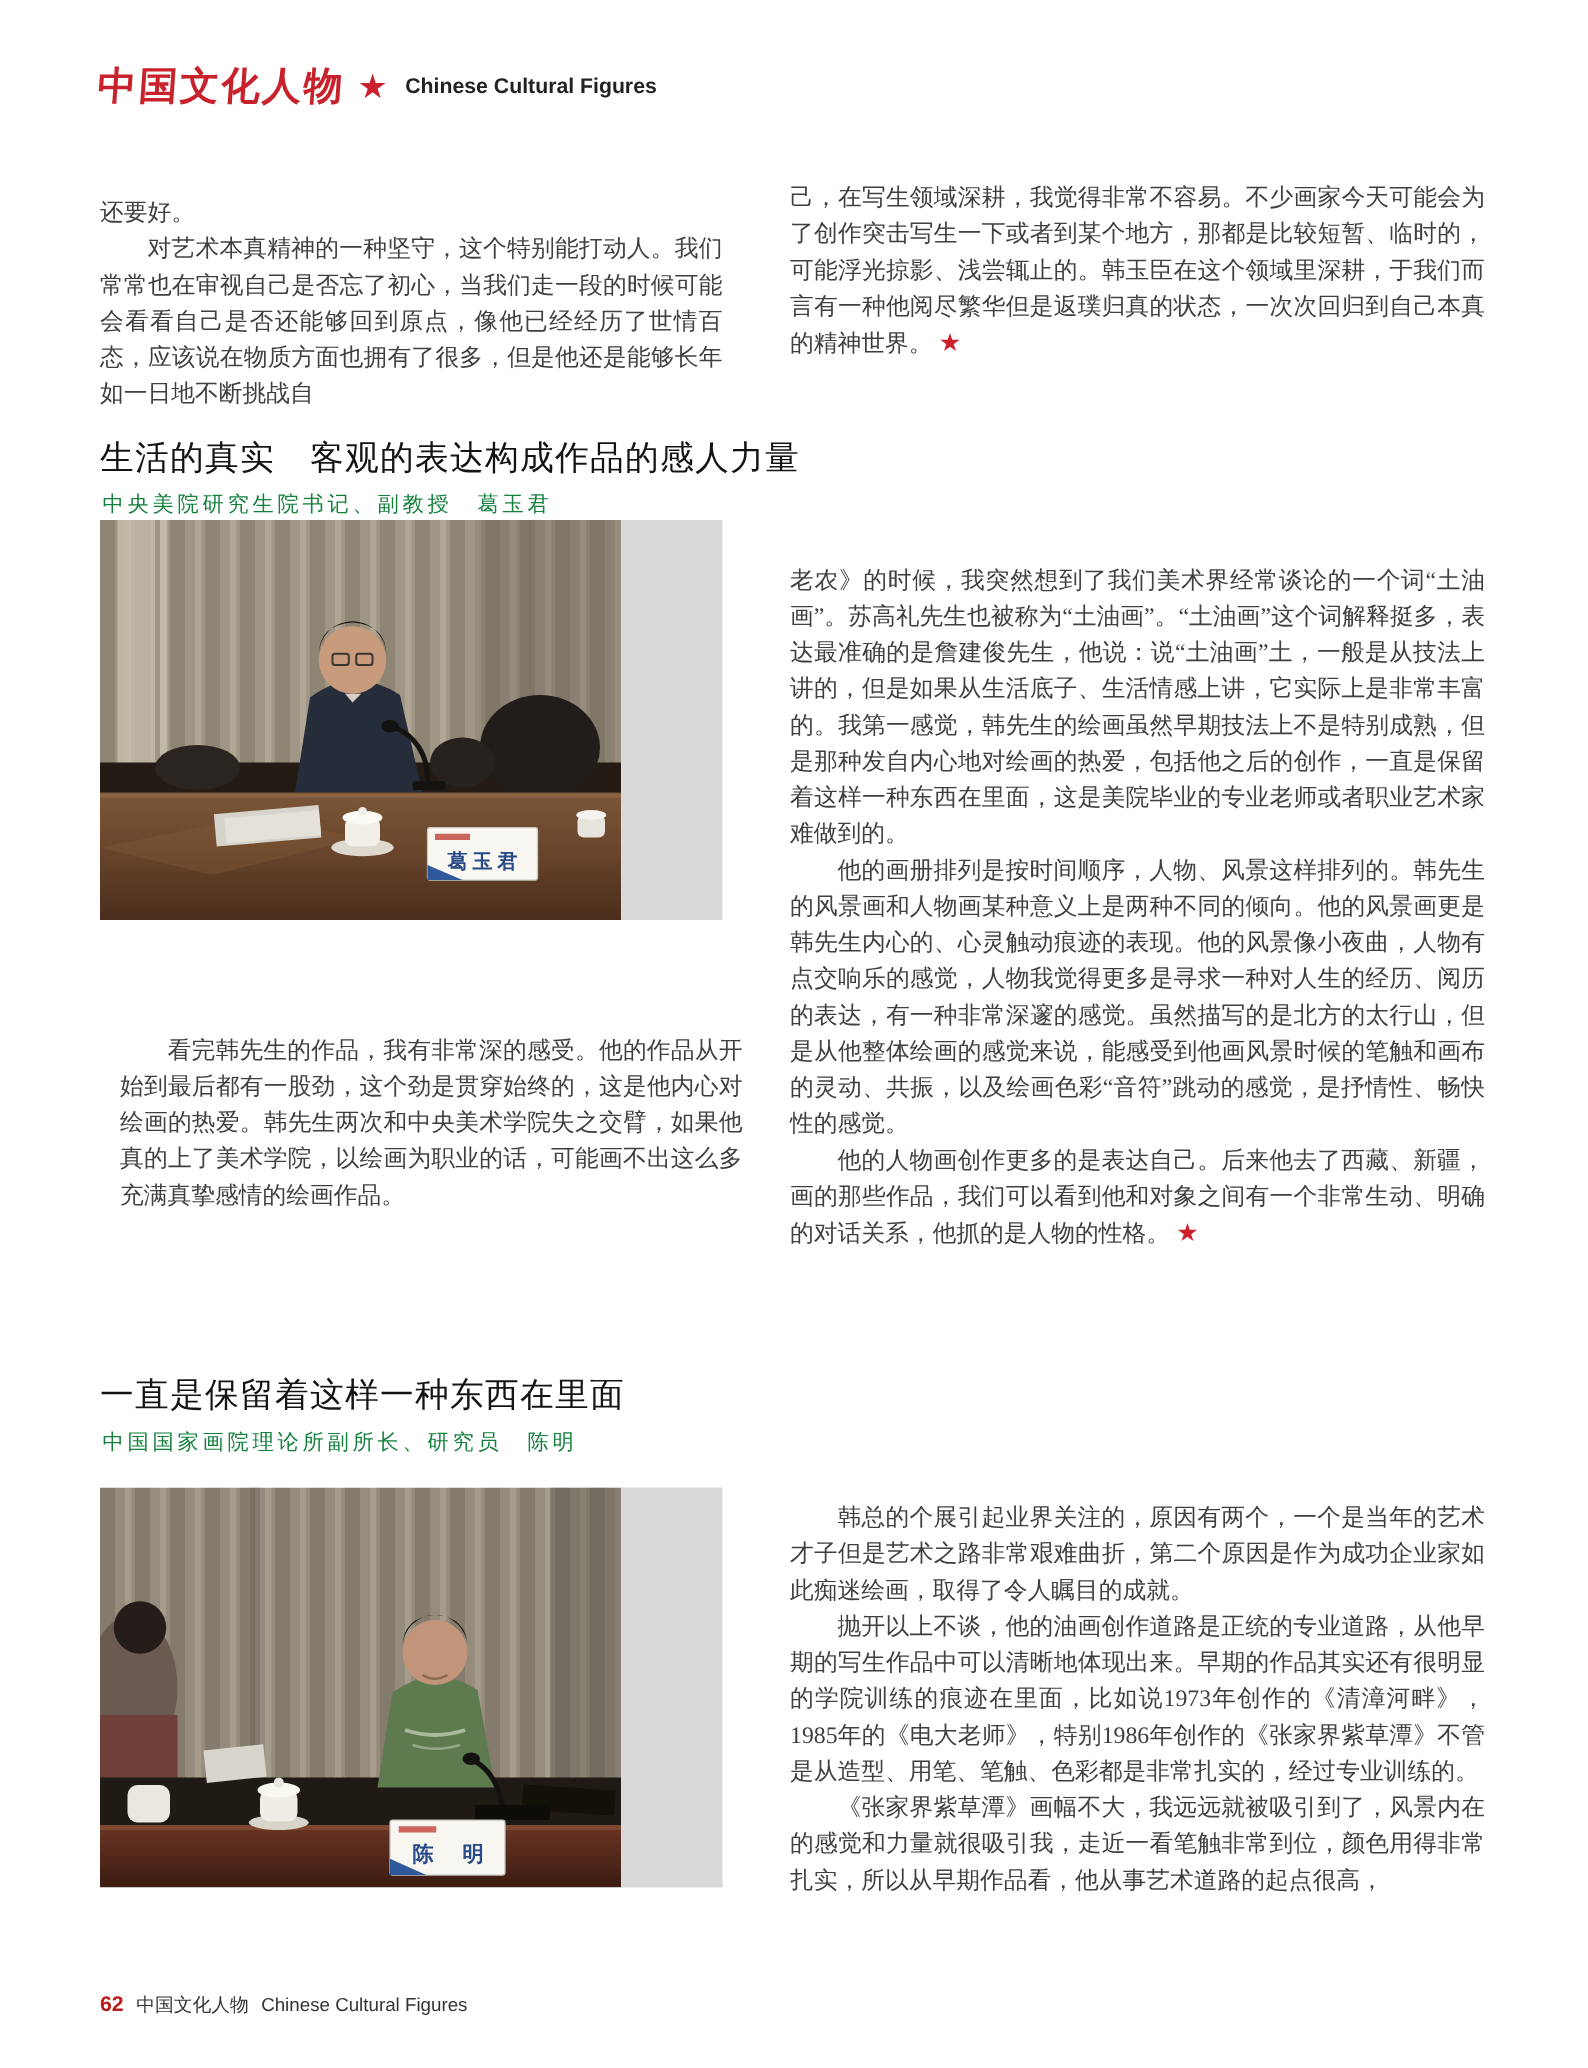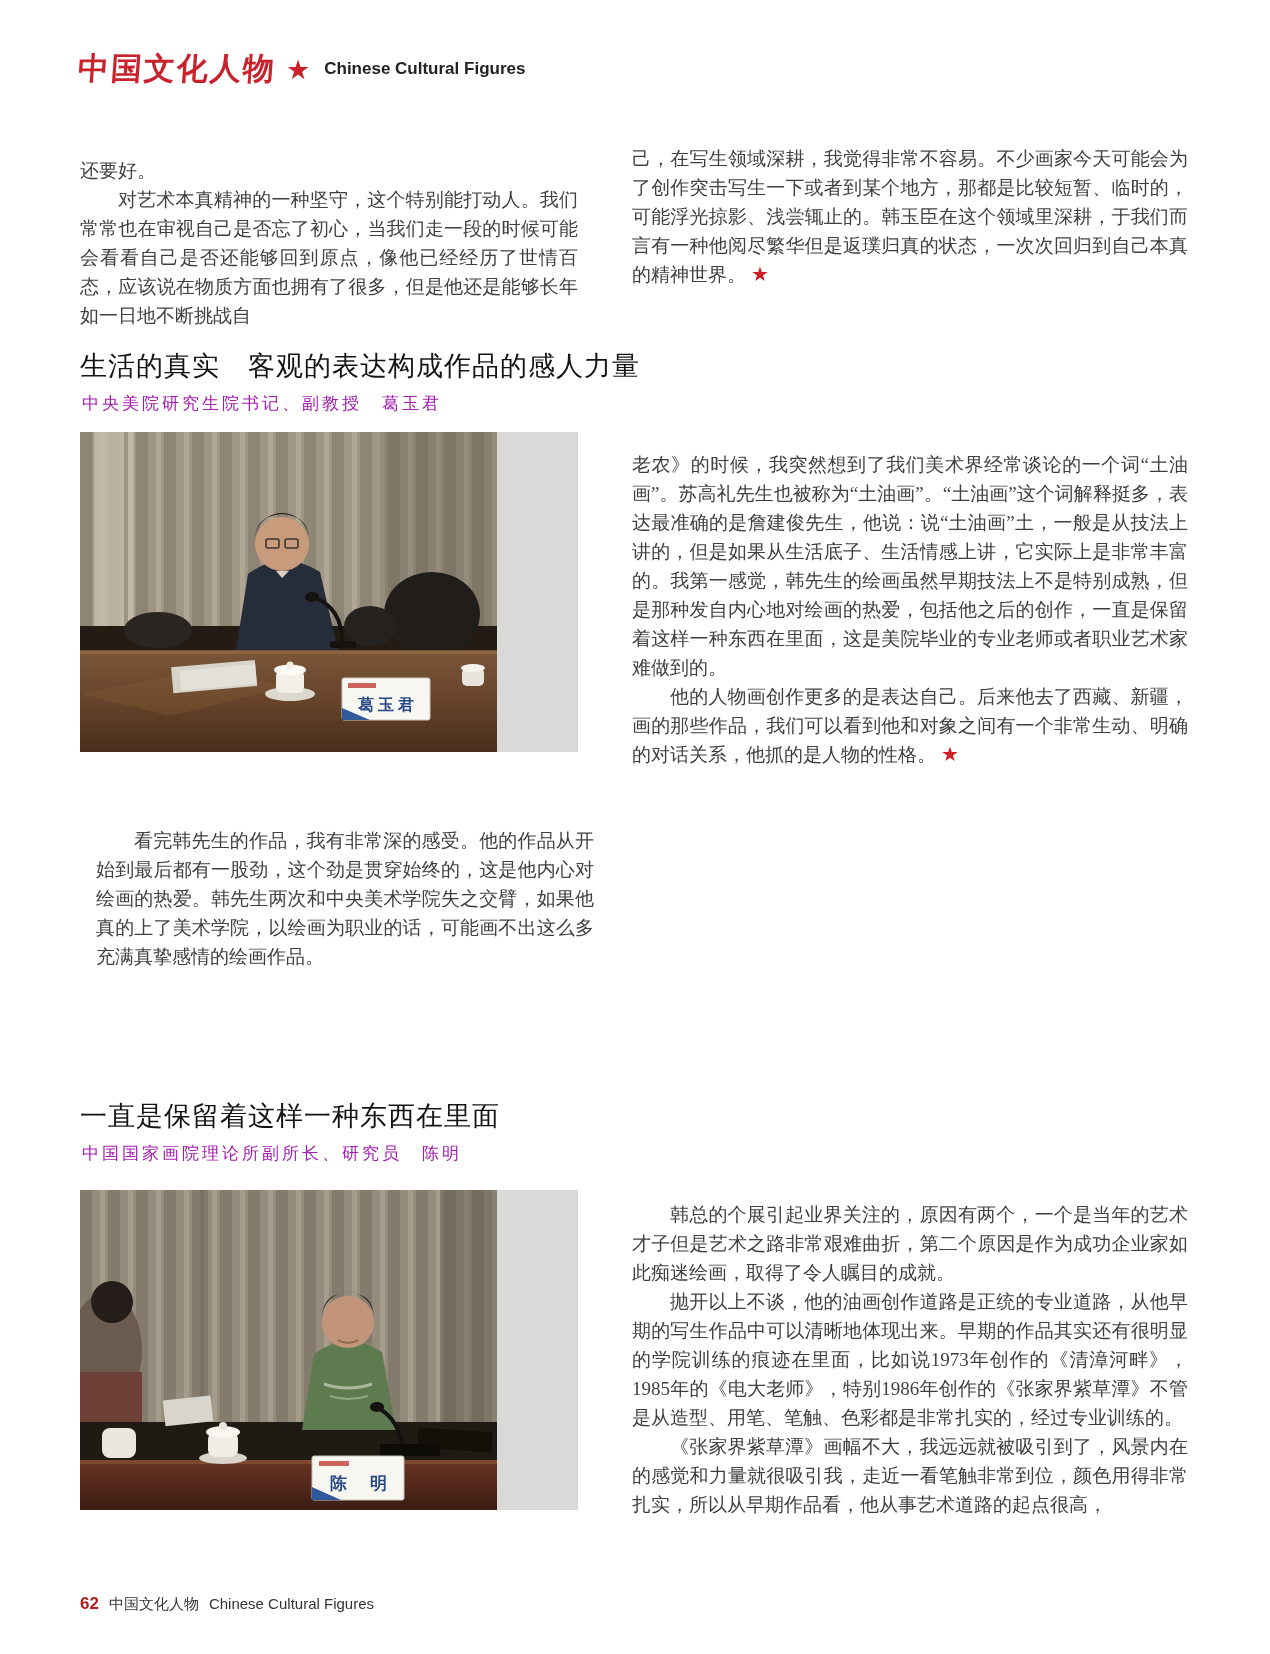--- a/index.html
+++ b/index.html
@@ -15,21 +15,21 @@
   .logo-en{font-family:"Liberation Sans","DejaVu Sans",sans-serif;font-weight:bold;
            font-size:17px;color:#222;margin-left:4px;}
 
   
   .col p{margin:0;font-size:19px;line-height:29px;text-align:justify;}
   .indent{text-indent:2em;}
   .star{color:#cf1f2a;font-family:"DejaVu Sans",sans-serif;font-size:20px;margin-left:5px;}
 
   .sec-title{font-family:"Liberation Sans","DejaVu Sans",sans-serif;font-weight:normal;
              font-size:27px;color:#141414;letter-spacing:1px;}
-  .sec-byline{font-size:17px;color:#a21caf;letter-spacing:3px;}
+  .sec-byline{font-size:17px;color:#15803d;letter-spacing:3px;}
 
   .photo-row{display:flex;}
   .gray-strip{width:81px;height:320px;background:#d9d9d9;}
 
   
   .footer{left:80px;top:1594px;font-family:"Liberation Sans","DejaVu Sans",sans-serif;
           font-size:15px;color:#333;display:flex;align-items:baseline;gap:10px;}
   .footer .pg{font-weight:bold;font-size:17px;color:#b91c1c;}
 
   svg text.cardname{font-family:"Liberation Serif","DejaVu Serif",serif;font-weight:bold;}
@@ -49,21 +49,21 @@
     <p>还要好。</p>
     <p class="indent">对艺术本真精神的一种坚守，这个特别能打动人。我们常常也在审视自己是否忘了初心，当我们走一段的时候可能会看看自己是否还能够回到原点，像他已经经历了世情百态，应该说在物质方面也拥有了很多，但是他还是能够长年如一日地不断挑战自</p>
   </div>
   <div class="abs col" style="left:632px;top:144px;width:556px;">
     <p><span>己，在写生领域深耕，我觉得非常不容易。不少画家今天可能会为了创作突击写生一下或者到某个地方，那都是比较短暂、临时的，可能浮光掠影、浅尝辄止的。韩玉臣在这个领域里深耕，于我们而言有一种他阅尽繁华但是返璞归真的状态，一次次回归到自己本真的精神世界。</span><span class="star">★</span></p>
   </div>
 
   <div class="abs sec-title" style="left:80px;top:348px;">生活的真实　客观的表达构成作品的感人力量</div>
   <div class="abs sec-byline" style="left:82px;top:392px;">中央美院研究生院书记、副教授　葛玉君</div>
 
-  <div class="abs photo-row" style="left:80px;top:432px;border-radius:11px;">
+  <div class="abs photo-row" style="left:80px;top:416px;border-radius:11px;">
     <svg width="417" height="320" viewBox="0 0 417 320">
       <defs>
         <pattern id="curtA" width="28" height="320" patternUnits="userSpaceOnUse">
           <rect width="28" height="320" fill="#a09685"></rect>
           <rect width="12" height="320" fill="#8f8574"></rect>
           <rect x="20" width="5" height="320" fill="#b0a693"></rect>
         </pattern>
         <linearGradient id="tableA" x1="0" y1="0" x2="0" y2="1">
           <stop offset="0" stop-color="#7b5639"></stop>
           <stop offset="0.5" stop-color="#66432a"></stop>
@@ -121,20 +121,21 @@
     </svg>
     <div class="gray-strip"></div>
   </div>
 
   <div class="abs col" style="left:96px;top:826px;width:498px;">
     <p class="indent">看完韩先生的作品，我有非常深的感受。他的作品从开始到最后都有一股劲，这个劲是贯穿始终的，这是他内心对绘画的热爱。韩先生两次和中央美术学院失之交臂，如果他真的上了美术学院，以绘画为职业的话，可能画不出这么多充满真挚感情的绘画作品。</p>
   </div>
 
   <div class="abs col" style="left:632px;top:450px;width:556px;">
     <p>老农》的时候，我突然想到了我们美术界经常谈论的一个词“土油画”。苏高礼先生也被称为“土油画”。“土油画”这个词解释挺多，表达最准确的是詹建俊先生，他说：说“土油画”土，一般是从技法上讲的，但是如果从生活底子、生活情感上讲，它实际上是非常丰富的。我第一感觉，韩先生的绘画虽然早期技法上不是特别成熟，但是那种发自内心地对绘画的热爱，包括他之后的创作，一直是保留着这样一种东西在里面，这是美院毕业的专业老师或者职业艺术家难做到的。</p>
+    <p class="indent">他的画册排列是按时间顺序，人物、风景这样排列的。韩先生的风景画和人物画某种意义上是两种不同的倾向。他的风景画更是韩先生内心的、心灵触动痕迹的表现。他的风景像小夜曲，人物有点交响乐的感觉，人物我觉得更多是寻求一种对人生的经历、阅历的表达，有一种非常深邃的感觉。虽然描写的是北方的太行山，但是从他整体绘画的感觉来说，能感受到他画风景时候的笔触和画布的灵动、共振，以及绘画色彩“音符”跳动的感觉，是抒情性、畅快性的感觉。</p>
     <p class="indent"><span>他的人物画创作更多的是表达自己。后来他去了西藏、新疆，画的那些作品，我们可以看到他和对象之间有一个非常生动、明确的对话关系，他抓的是人物的性格。</span><span class="star">★</span></p>
   </div>
 
   <div class="abs sec-title" style="left:80px;top:1098px;">一直是保留着这样一种东西在里面</div>
   <div class="abs sec-byline" style="left:82px;top:1142px;">中国国家画院理论所副所长、研究员　陈明</div>
 
   <div class="abs photo-row" style="left:80px;top:1190px;">
     <svg width="417" height="320" viewBox="0 0 417 320">
       <defs>
         <pattern id="curtB" width="28" height="320" patternUnits="userSpaceOnUse">

